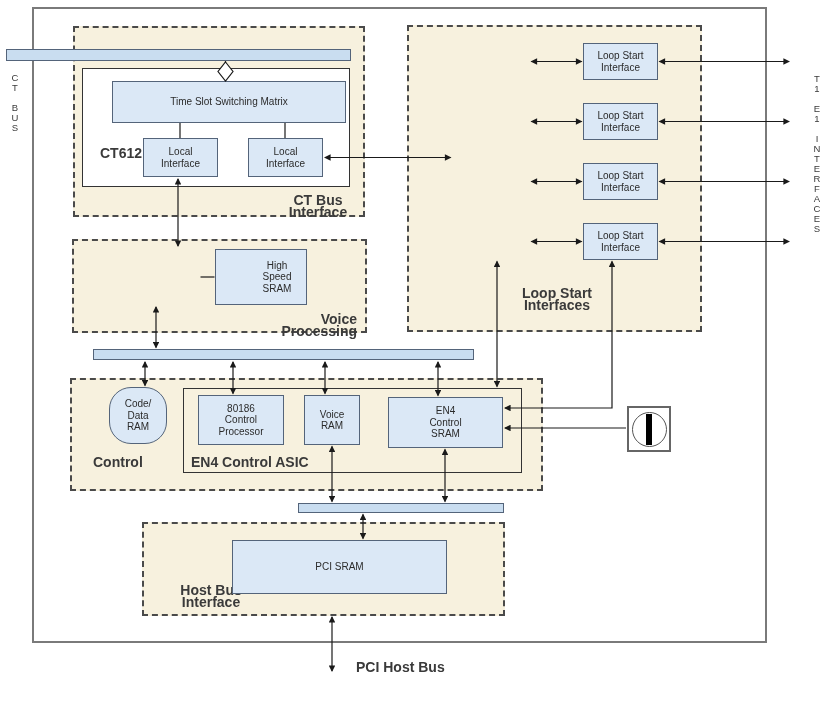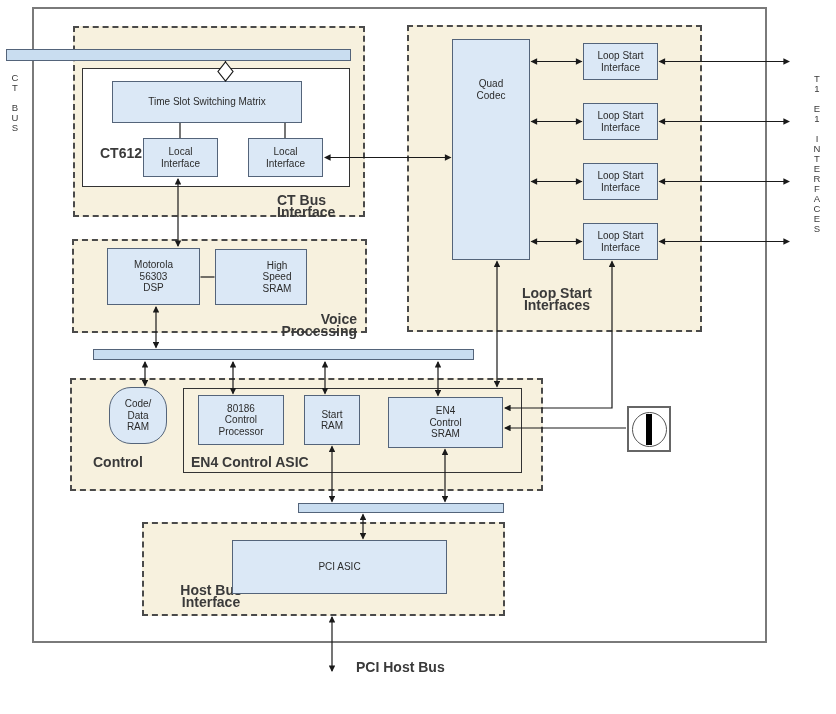--- a/index.html
+++ b/index.html
@@ -56,67 +56,62 @@
 
   <div class="section" style="left:73px;top:26px;width:292px;height:191px;"></div>
   <div class="section" style="left:407px;top:25px;width:295px;height:307px;"></div>
   <div class="section" style="left:72px;top:239px;width:295px;height:94px;"></div>
   <div class="section" style="left:70px;top:378px;width:473px;height:113px;"></div>
   <div class="section" style="left:142px;top:522px;width:363px;height:94px;"></div>
 
   <div class="wbox" style="left:82px;top:68px;width:268px;height:119px;"></div>
   <div class="group" style="left:183px;top:388px;width:339px;height:85px;"></div>
 
-  <div class="lbl" style="left:277px;top:194px;width:82px;text-align:left;">CT Bus Interface</div>
+  <div class="lbl" style="left:277px;top:194px;width:82px;text-align:center;">CT Bus Interface</div>
   <div class="lbl" style="left:100px;top:147px;">CT612</div>
   <div class="lbl" style="left:516px;top:287px;width:82px;text-align:center;">Loop Start
 Interfaces</div>
   <div class="lbl" style="left:277px;top:313px;width:80px;text-align:right;">Voice Processing</div>
   <div class="lbl" style="left:93px;top:456px;">Control</div>
   <div class="lbl" style="left:191px;top:456px;">EN4 Control ASIC</div>
   <div class="lbl" style="left:168px;top:584px;width:86px;text-align:center;">Host Bus
 Interface</div>
 
   <div class="bar" style="left:6px;top:49px;width:345px;height:12px;"></div>
   <div class="bar" style="left:93px;top:349px;width:381px;height:11px;"></div>
   <div class="bar" style="left:298px;top:503px;width:206px;height:10px;"></div>
 
-  <div class="box" style="left:112px;top:81px;width:190px;height:42px;">Time Slot Switching Matrix</div>
+  <div class="box" style="left:112px;top:81px;width:234px;height:42px;">Time Slot Switching Matrix</div>
   <div class="box" style="left:143px;top:138px;width:75px;height:39px;">Local
 Interface</div>
   <div class="box" style="left:248px;top:138px;width:75px;height:39px;">Local
 Interface</div>
-  <div class="box toplabel" style="left:452px;top:39px;width:78px;height:221px;padding-top:38px;">Quad
-Codec</div>
   <div class="box" style="left:583px;top:43px;width:75px;height:37px;">Loop Start
 Interface</div>
   <div class="box" style="left:583px;top:103px;width:75px;height:37px;">Loop Start
 Interface</div>
   <div class="box" style="left:583px;top:163px;width:75px;height:37px;">Loop Start
 Interface</div>
   <div class="box" style="left:583px;top:223px;width:75px;height:37px;">Loop Start
 Interface</div>
-  <div class="box" style="left:107px;top:248px;width:93px;height:57px;">Motorola
-56303
-DSP</div>
   <div class="box" style="left:215px;top:249px;width:92px;height:56px;padding-left:32px;">High
 Speed
 SRAM</div>
   <div class="box" style="left:109px;top:387px;width:58px;height:57px;border-radius:22px;">Code/
 Data
 RAM</div>
   <div class="box" style="left:198px;top:395px;width:86px;height:50px;">80186
 Control
 Processor</div>
-  <div class="box" style="left:304px;top:395px;width:56px;height:50px;">Start
+  <div class="box" style="left:304px;top:395px;width:56px;height:50px;">Voice
 RAM</div>
   <div class="box" style="left:388px;top:397px;width:115px;height:51px;">EN4
 Control
 SRAM</div>
-  <div class="box" style="left:232px;top:540px;width:215px;height:54px;">PCI ASIC</div>
+  <div class="box" style="left:232px;top:540px;width:215px;height:54px;">PCI SRAM</div>
 
   <div class="clock" style="left:627px;top:406px;width:44px;height:46px;">
     <div class="circ">
       <div class="bar-v"></div>
     </div>
   </div>
 
   <svg class="wires" width="836" height="714" viewBox="0 0 836 714">
     <defs>
       <marker id="arw" viewBox="0 0 10 10" refX="8.5" refY="5" markerWidth="6.5" markerHeight="5.5" orient="auto-start-reverse">

